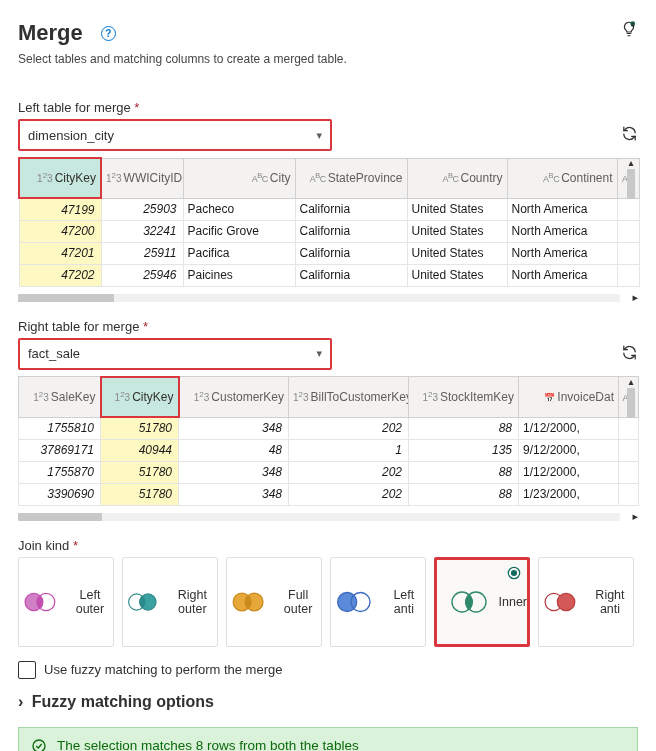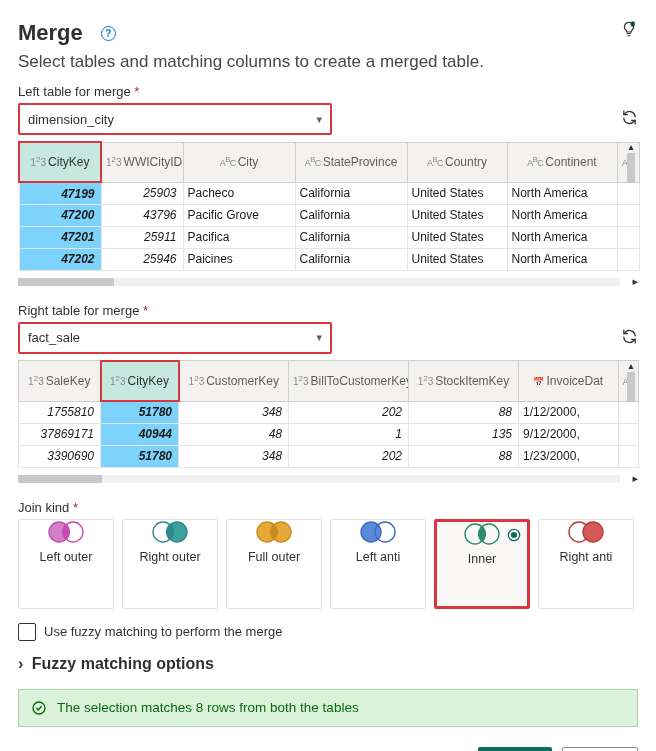--- a/index.html
+++ b/index.html
@@ -25,21 +25,21 @@
     border: 1.3px solid #0078d4;
     border-radius: 50%;
     color: #0078d4;
     font-size: 10px;
     line-height: 14px;
     text-align: center;
     display: inline-block;
   }
   .top-row { display: flex; justify-content: space-between; align-items: flex-start; }
   .idea-icon svg { width: 18px; height: 18px; }
-  .subtitle { font-size: 17px; color: #484644; margin-bottom: 12px; }
+  .subtitle { font-size: 12px; color: #484644; margin-bottom: 34px; }
   .section-label { font-size: 13px; color: #323130; margin-bottom: 4px; }
   .req { color: #a4262c; }
   .dropdown-row { display: flex; align-items: center; gap: 12px; margin-bottom: 6px; }
   .dropdown {
     width: 314px;
     height: 32px;
     border: 1px solid #8a8886;
     border-radius: 2px;
     display: flex;
     align-items: center;
@@ -60,40 +60,40 @@
     font-size: 12px;
     color: #1b1a19;
   }
   table.datagrid th {
     border: 1px solid #d0d0d0;
     background: #f3f2f1;
     font-weight: 400;
     color: #605e5c;
     height: 24px;
     padding: 12px 4px;
-    text-align: center;
+    text-align: right;
     overflow: hidden;
     white-space: nowrap;
     position: relative;
   }
   table.datagrid th.selhdr {
     border: 2px solid #d9363e;
     background: #c7e8df;
     color: #323130;
   }
   table.datagrid td {
     border: 1px solid #e5e5e5;
     height: 22px;
     padding: 0 4px;
     overflow: hidden;
     white-space: nowrap;
   }
   table.datagrid td.num { text-align: right; padding-right: 6px; font-style: italic; }
   table.datagrid td.txt { text-align: left; }
-  table.datagrid td.sel { background: #7dd3fc; font-weight: bold; }
+  table.datagrid td.sel { background: #fef9c3; }
   table.datagrid th.end { width: 14px; padding:0; text-align:center; }
   .typeicon { color: #888; font-size: 10px; margin-right: 2px; }
   .typeicon sup { font-size: 8px; }
   .abcicon { color: #888; font-size: 9px; letter-spacing: -0.5px; margin-right: 2px; }
   .scroll-row {
     width: 620px;
     display: flex;
     align-items: center;
     height: 14px;
     margin-top: 4px;
@@ -113,23 +113,23 @@
 
   .grid-wrap { position: relative; }
 
   .join-row { display: flex; gap: 8px; margin-top: 4px; margin-bottom: 14px; }
   .join-card {
     width: 96px;
     height: 90px;
     border: 1px solid #e1dfdd;
     border-radius: 2px;
     display: flex;
-    flex-direction: column;
+    flex-direction: row;
     align-items: center;
-    justify-content: flex-start;
+    justify-content: flex-end;
     gap: 6px;
     font-size: 12.5px;
     color: #323130;
     text-align: center;
     position: relative;
     background: #fff;
     cursor: pointer;
   }
   .join-card.selected {
     border: 3px solid #d9363e;
@@ -240,21 +240,21 @@
           <td class="num sel">47199</td>
           <td class="num">25903</td>
           <td class="txt">Pacheco</td>
           <td class="txt">California</td>
           <td class="txt">United States</td>
           <td class="txt">North America</td>
           <td></td>
         </tr>
         <tr>
           <td class="num sel">47200</td>
-          <td class="num">43796</td>
+          <td class="num">32241</td>
           <td class="txt">Pacific Grove</td>
           <td class="txt">California</td>
           <td class="txt">United States</td>
           <td class="txt">North America</td>
           <td></td>
         </tr>
         <tr>
           <td class="num sel">47201</td>
           <td class="num">25911</td>
           <td class="txt">Pacifica</td>
@@ -339,20 +339,29 @@
         <tr>
           <td class="num">37869171</td>
           <td class="num sel">40944</td>
           <td class="num">48</td>
           <td class="num">1</td>
           <td class="num">135</td>
           <td class="txt">9/12/2000,</td>
           <td></td>
         </tr>
         <tr>
+          <td class="num">1755870</td>
+          <td class="num sel">51780</td>
+          <td class="num">348</td>
+          <td class="num">202</td>
+          <td class="num">88</td>
+          <td class="txt">1/12/2000,</td>
+          <td></td>
+        </tr>
+        <tr>
           <td class="num">3390690</td>
           <td class="num sel">51780</td>
           <td class="num">348</td>
           <td class="num">202</td>
           <td class="num">88</td>
           <td class="txt">1/23/2000,</td>
           <td></td>
         </tr>
       </tbody>
 </table>

